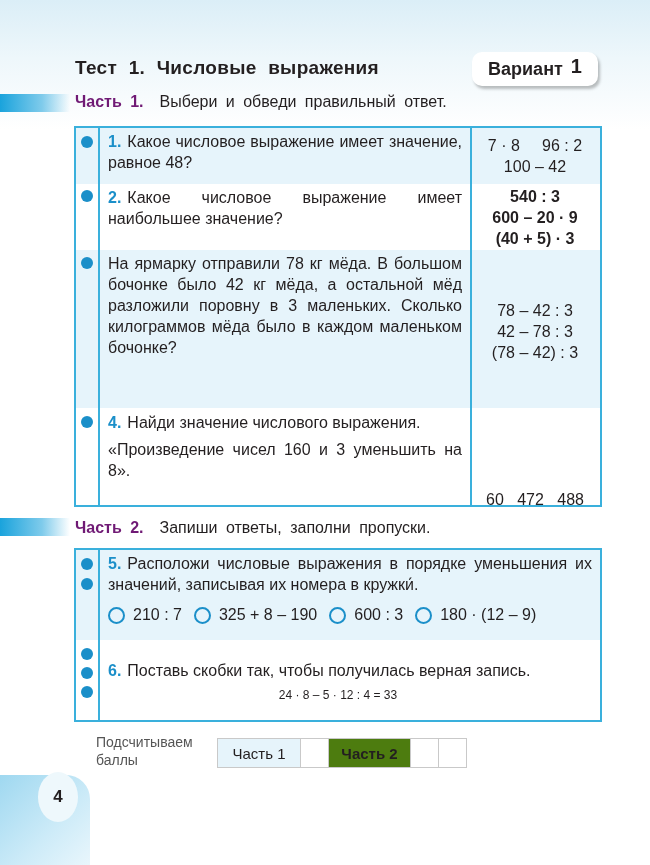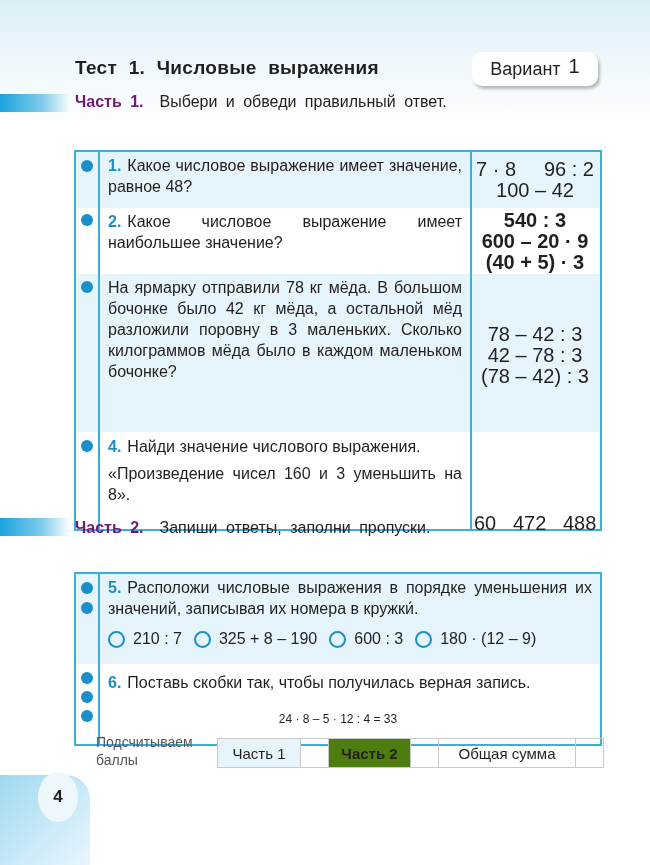--- a/index.html
+++ b/index.html
@@ -12,37 +12,37 @@
   .left-strip2{position:absolute;left:0;top:518px;width:70px;height:18px;
     background:linear-gradient(90deg,#1aa3dc 0%,#7fcbeb 60%,rgba(255,255,255,0) 100%);}
   .bottom-corner{position:absolute;left:0;top:775px;width:90px;height:90px;
     background:linear-gradient(135deg,#9fd8f0 0%,#cdebf8 60%,#e9f6fc 100%);border-top-right-radius:24px;}
   .page-num{position:absolute;left:38px;top:772px;width:40px;height:50px;border-radius:50%;
     background:#eef8fc;display:flex;align-items:center;justify-content:center;
     font-weight:bold;font-size:17px;color:#231f20;}
   .title{position:absolute;left:75px;top:57px;font-size:19px;font-weight:bold;letter-spacing:0.3px;word-spacing:6px;}
   .variant{position:absolute;left:472px;top:52px;width:126px;height:34px;background:#fff;
     border-radius:10px;box-shadow:2px 3px 3px rgba(0,0,0,0.25);display:flex;align-items:center;justify-content:center;
-    font-weight:normal;font-size:18px;}
+    font-weight:bold;font-size:18px;}
   .variant .num{font-size:20px;margin-left:8px;position:relative;top:-3px;}
   .part-head{position:absolute;left:75px;font-size:16px;word-spacing:4px;}
   .part-head .lbl{color:#701a75;font-weight:bold;margin-right:16px;}
-  .box{position:absolute;left:74px;border:2px solid #3ab0dc;background:#fff;margin-top:24px;}
+  .box{position:absolute;left:74px;border:2px solid #3ab0dc;background:#fff;}
   .box1{top:126px;width:524px;height:377px;}
   .box2{top:548px;width:524px;height:170px;}
   .box .col-line{position:absolute;top:0;bottom:0;left:22px;width:2px;background:#3ab0dc;}
   .box1 .col-line2{position:absolute;top:0;bottom:0;left:394px;width:2px;background:#3ab0dc;}
   .row{position:absolute;left:0;right:0;}
   .row.shaded{background:#e6f4fb;}
   .dot{position:absolute;left:5px;width:12px;height:12px;border-radius:50%;background:#1b8fc9;}
   .q{position:absolute;left:32px;width:354px;font-size:16px;line-height:21px;text-align:justify;}
   .q .n{color:#1b8fc9;font-weight:bold;margin-right:6px;}
   .q p{margin:0;}
   .q p + p{margin-top:6px;}
-  .ans{position:absolute;left:398px;width:122px;font-size:20px;line-height:21px;text-align:center;}
+  .ans{position:absolute;left:398px;width:122px;font-size:16px;line-height:21px;text-align:center;}
   .q2{position:absolute;left:32px;width:484px;font-size:16px;line-height:21px;text-align:justify;}
   .q2 .n{color:#1b8fc9;font-weight:bold;margin-right:6px;}
   .circles{position:absolute;left:32px;top:56px;display:flex;gap:12px;font-size:16px;align-items:center;}
   .circles .it{display:flex;align-items:center;gap:8px;}
   .circles .c{width:17px;height:17px;border:2px solid #1b8fc9;border-radius:50%;box-sizing:border-box;}
   .eq{position:absolute;left:0;right:0;top:138px;text-align:center;font-size:12px;}
   .score-lbl{position:absolute;left:96px;top:733px;font-size:14px;line-height:18px;color:#555;}
   .score{position:absolute;left:217px;top:738px;display:flex;border:1px solid #c9c9c9;height:28px;}
   .score .cell{border-right:1px solid #c9c9c9;display:flex;align-items:center;justify-content:center;font-size:15px;}
   .score .cell:last-child{border-right:none;}
@@ -144,29 +144,28 @@
       <div class="it">
           <span class="c"></span>
           <span>180 · (12 – 9)</span>
         </div>
     </div>
   </div>
   <div class="row" style="top:90px;height:80px;">
     <div class="dot" style="top:8px;"></div>
     <div class="dot" style="top:27px;"></div>
     <div class="dot" style="top:46px;"></div>
-    <div class="q2" style="top:8px;">
+    <div class="q2" style="top:20px;">
       <span class="n">6.</span><span>Поставь скобки так, чтобы получилась верная запись.</span>
     </div>
   </div>
   <div class="eq">24 · 8 – 5 · 12 : 4 = 33</div>
   <div class="col-line"></div>
 </div>
 
 <div class="score-lbl" style="width:112px;">Подсчитываем баллы</div>
 <div class="score">
   <div class="cell" style="width:82px;background:#e6f4fb;">Часть 1</div>
   <div class="cell" style="width:27px;"></div>
   <div class="cell" style="width:81px;background:#4d7c0f;font-weight:bold;">Часть 2</div>
   <div class="cell" style="width:27px;"></div>
-  <div class="cell" style="width:136px;">Общая  сумма</div>
   <div class="cell" style="width:27px;"></div>
 </div>
 
 </body></html>

